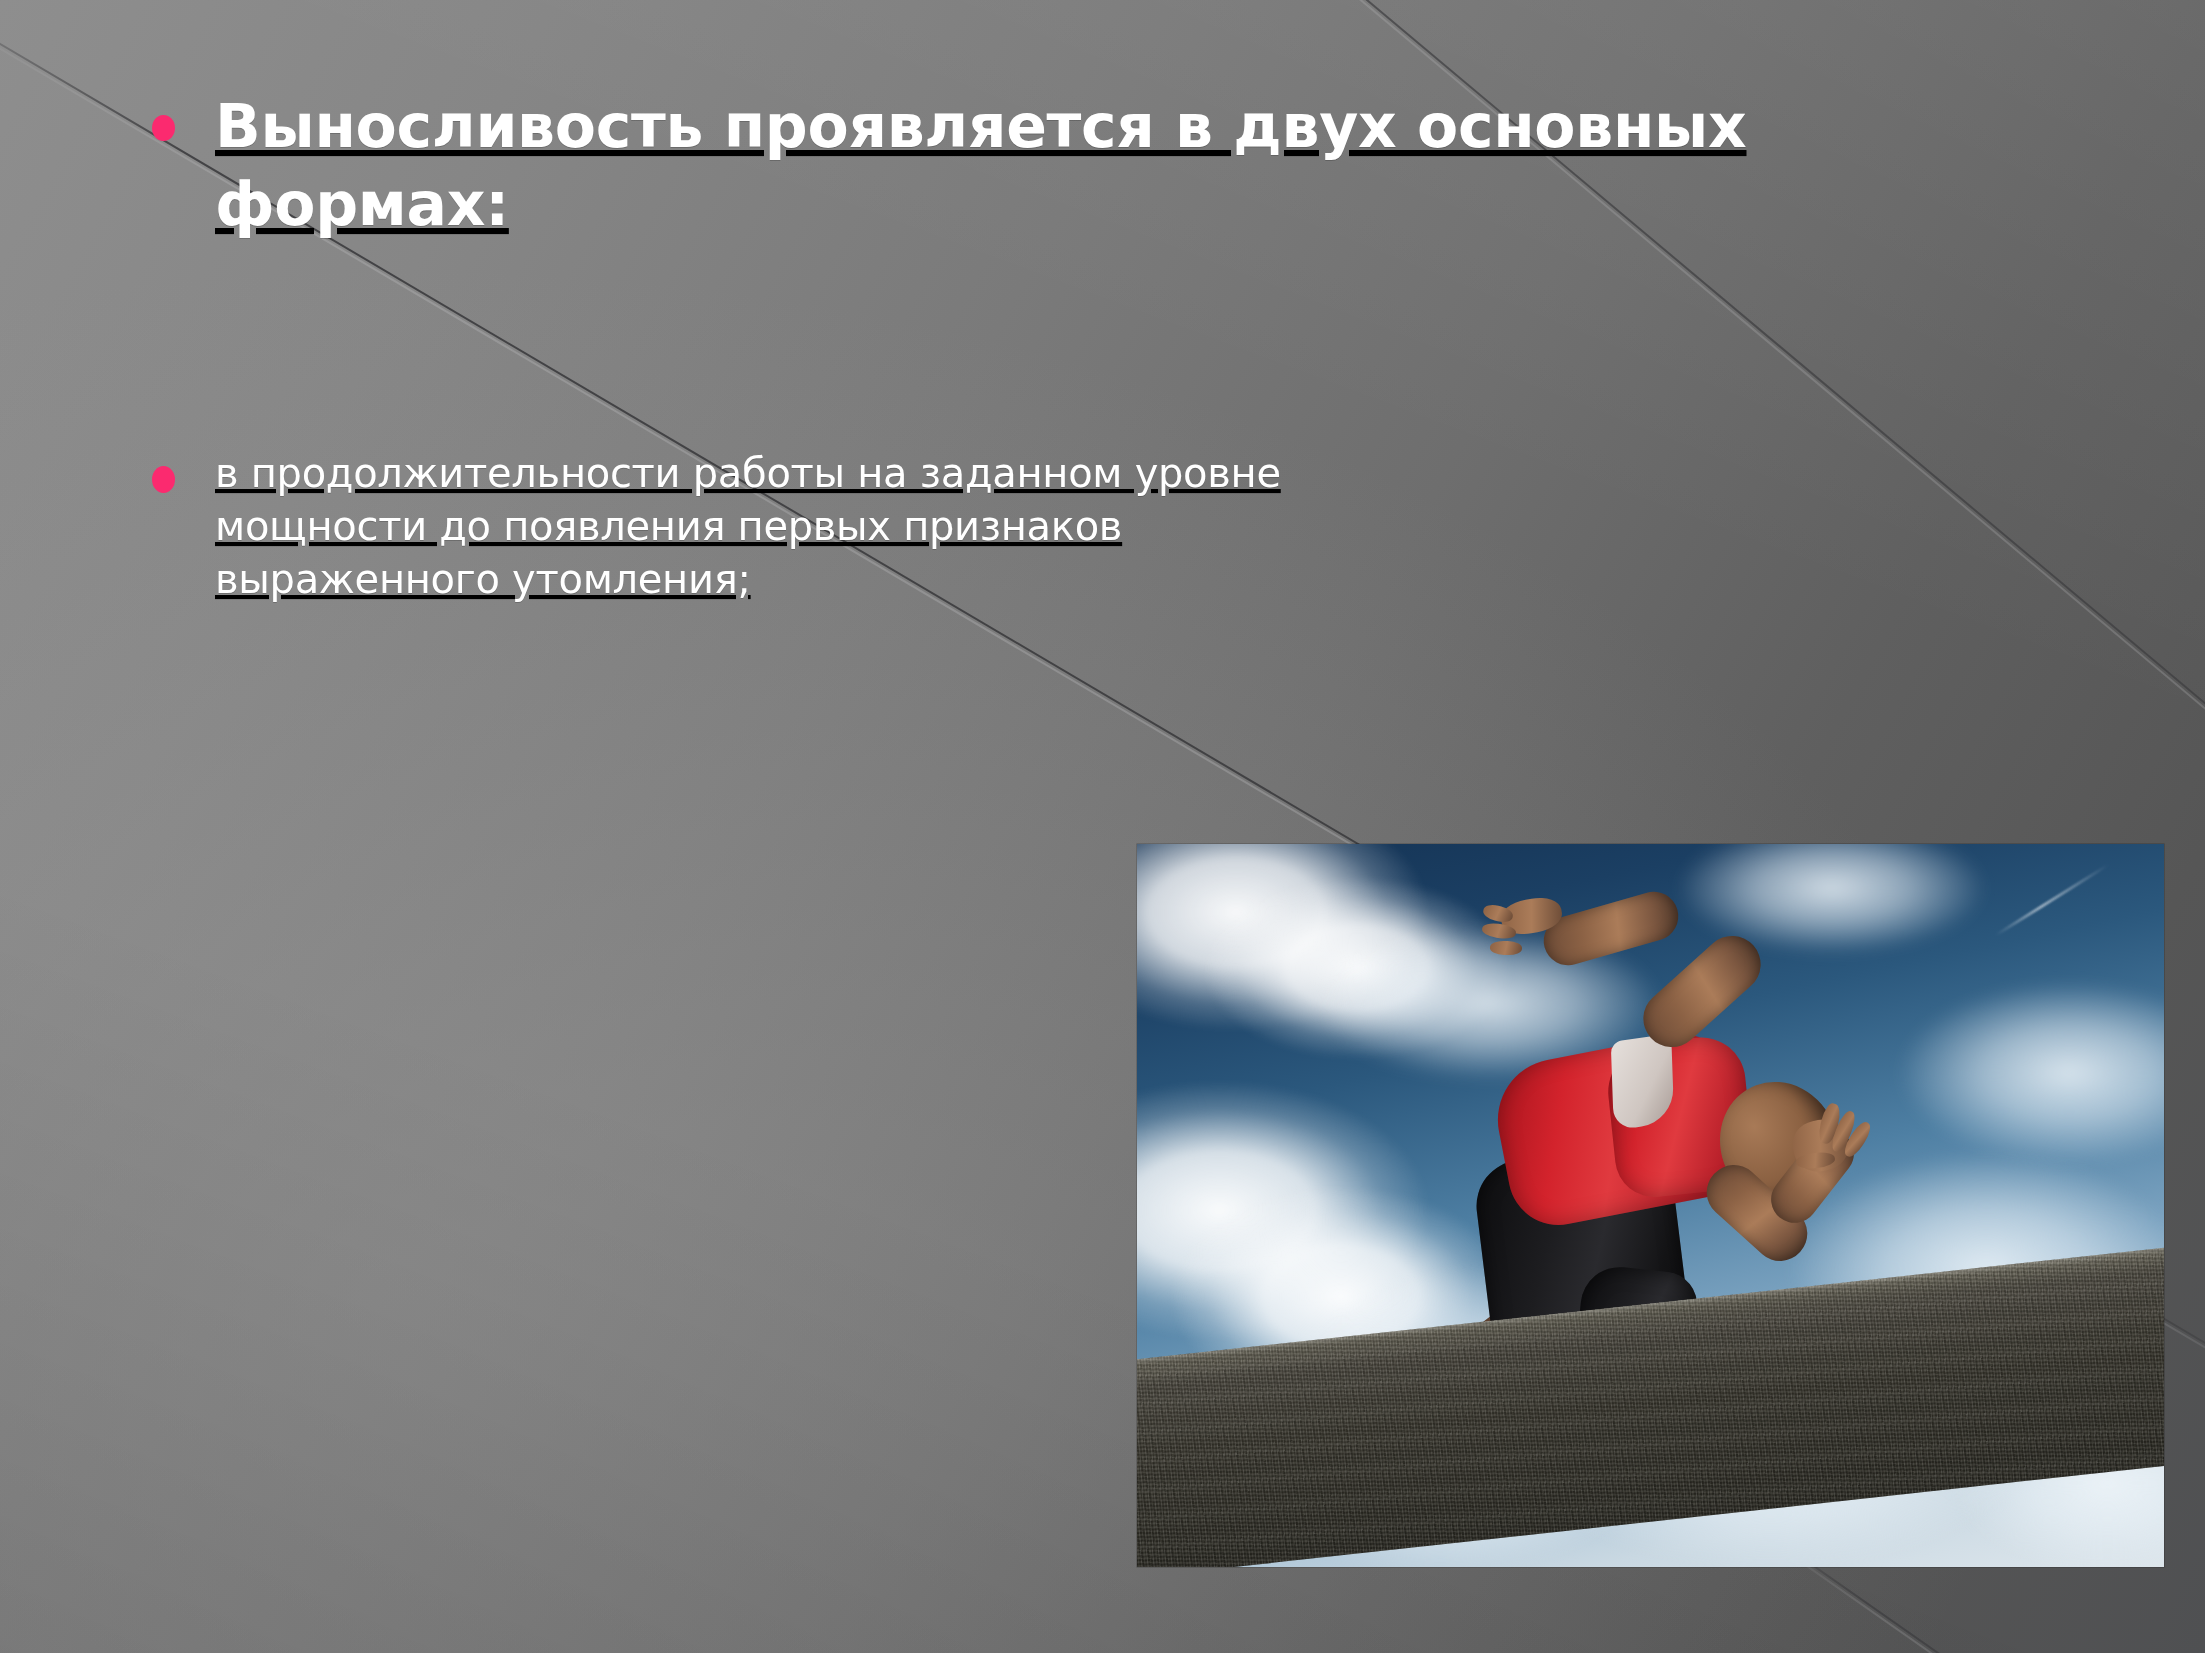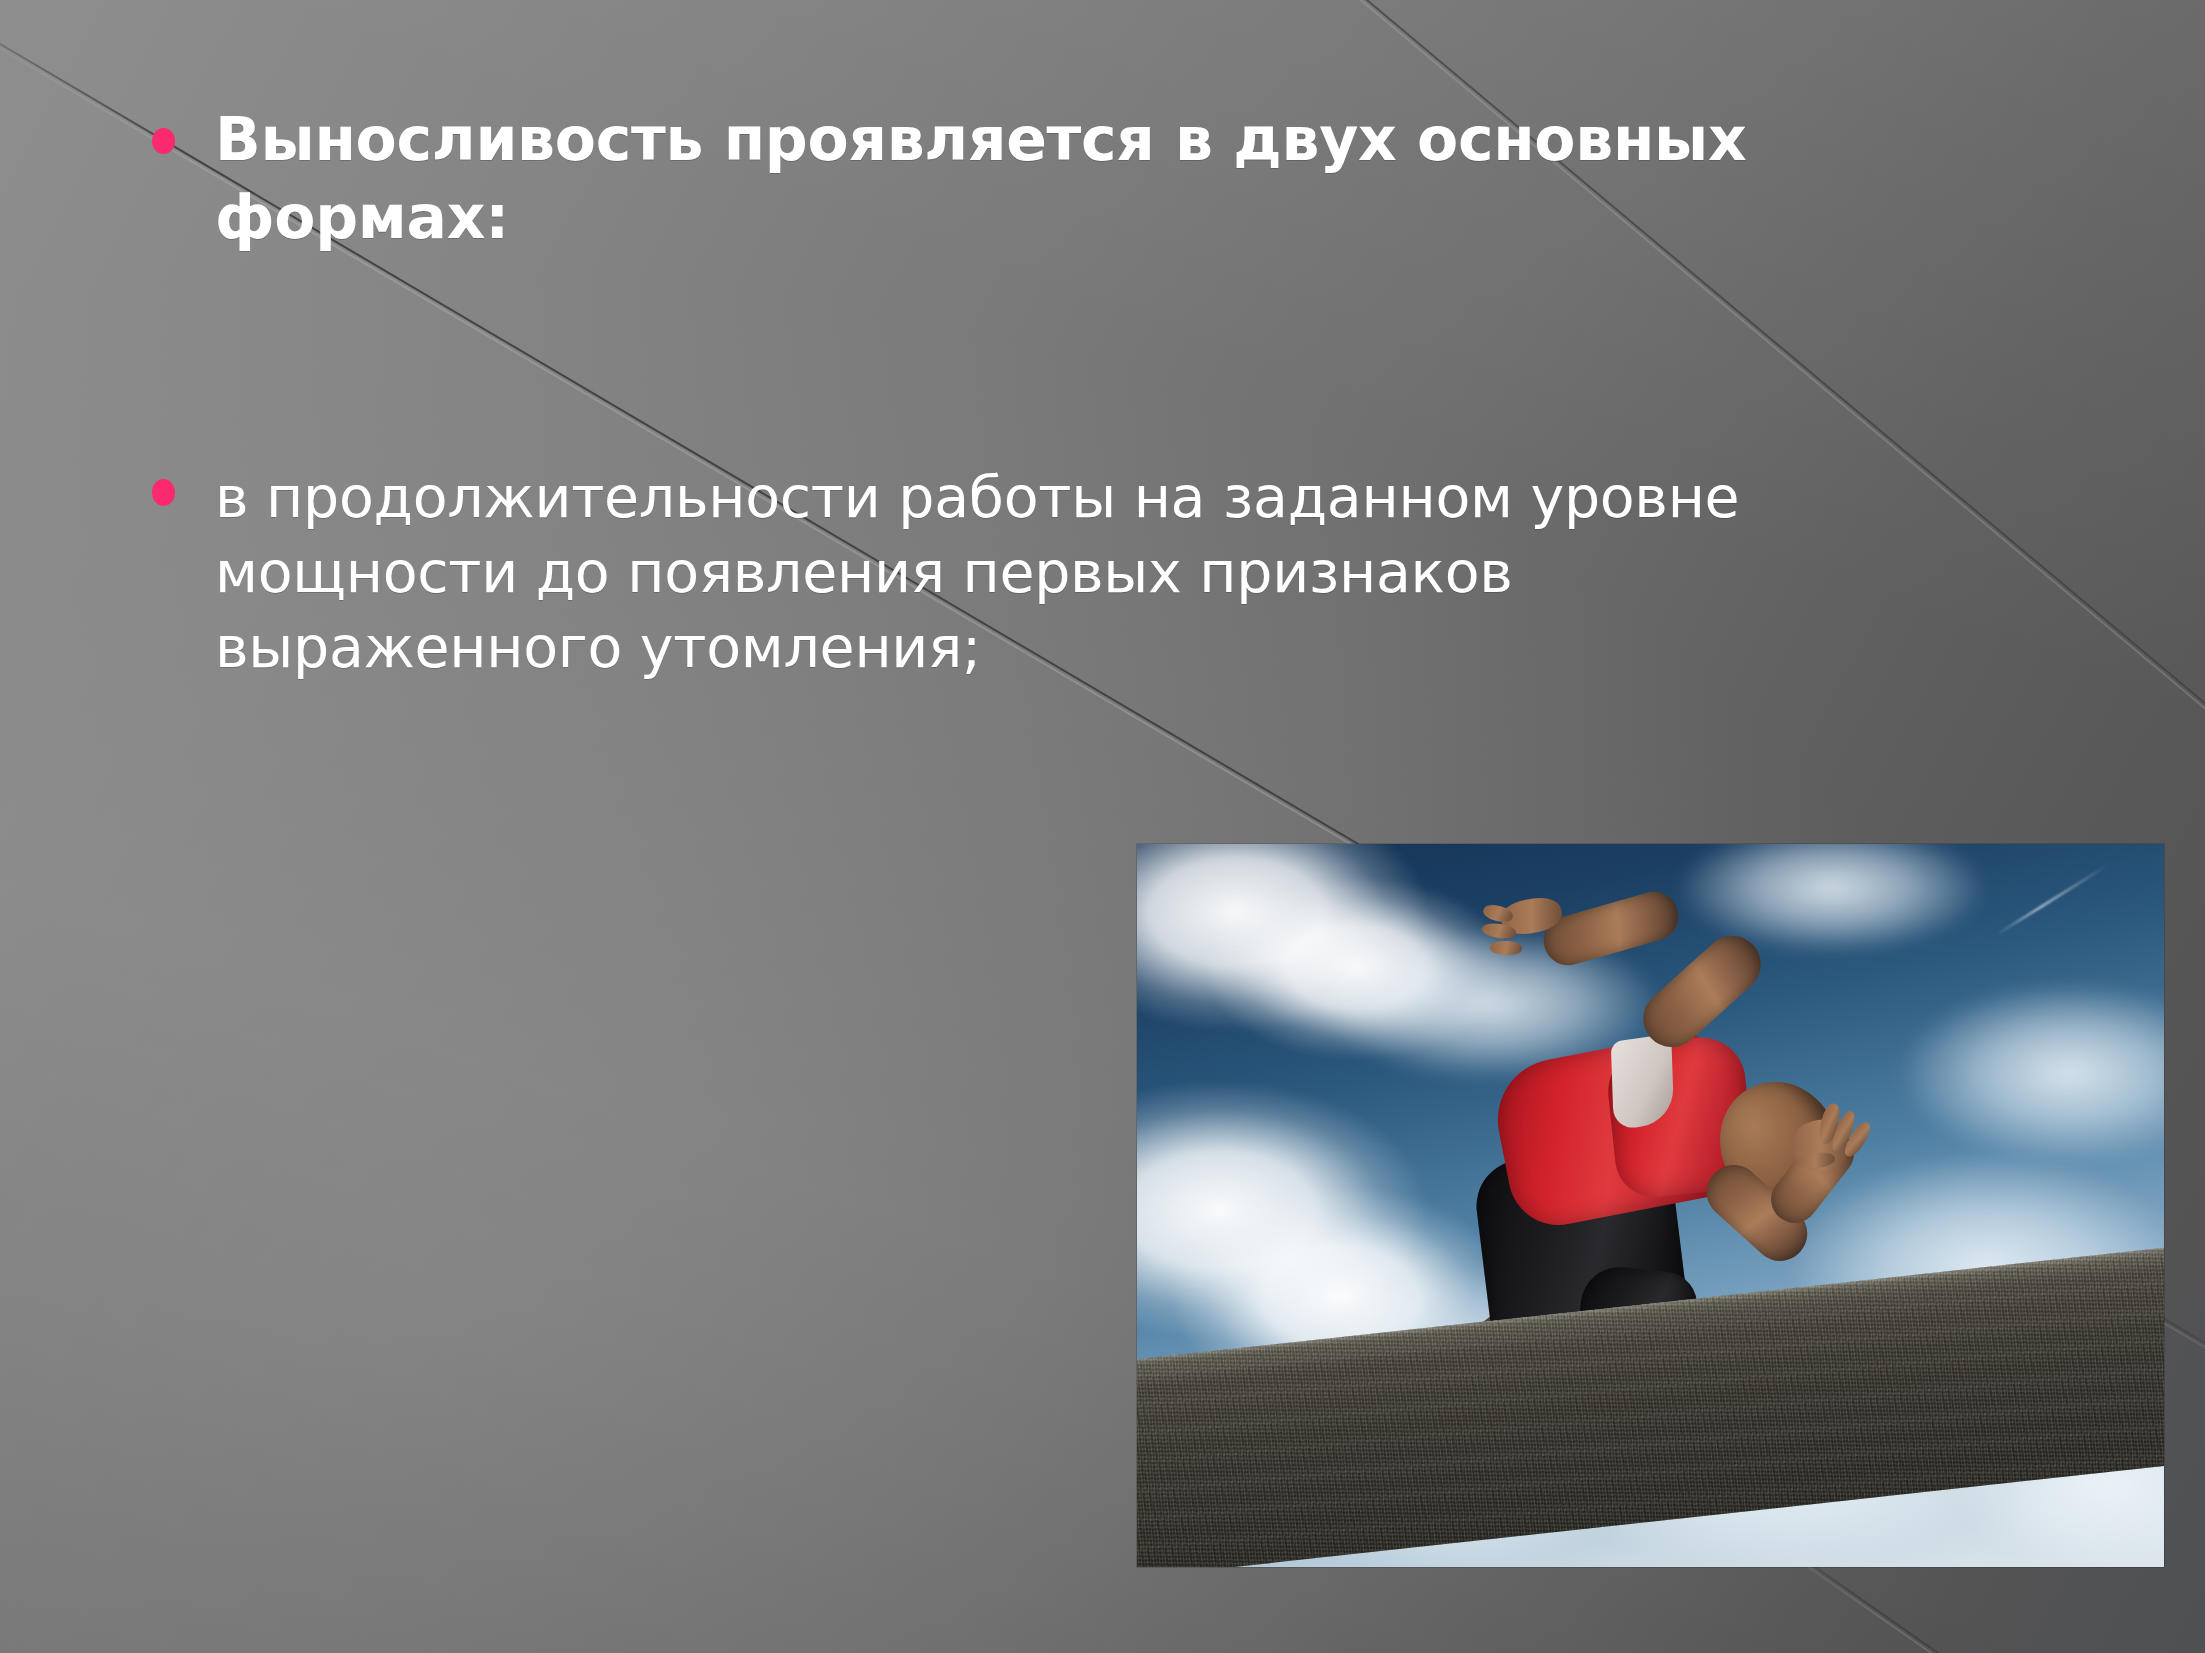--- a/index.html
+++ b/index.html
@@ -44,22 +44,23 @@
     background: linear-gradient(90deg, rgba(60,60,60,0.0) 0%, rgba(55,55,58,0.85) 12%, rgba(60,60,62,0.9) 88%, rgba(60,60,60,0.0) 100%);
   }
   .diag .hair.light {
     background: linear-gradient(90deg, rgba(210,210,210,0.0) 0%, rgba(205,205,208,0.45) 14%, rgba(205,205,208,0.5) 86%, rgba(210,210,210,0.0) 100%);
   }
 
   
   .content {
     position: absolute;
     left: 138px;
-    top: 100px;
+    top: 87px;
     width: 1863px;
+    text-decoration: underline;
   }
   .bullet-row {
     position: relative;
     display: block;
     padding-left: 77px;
   }
   .bullet-dot {
     position: absolute;
     left: 14.3px;
     width: 23px;
@@ -76,21 +77,21 @@
     font-weight: 700;
     font-size: 60px;
     line-height: 1.30;
     letter-spacing: -0.3px;
     white-space: pre-line;
     text-shadow: 0 0.6px 0.6px rgba(0,0,0,0.18);
   }
   .body-text {
     color: #ffffff;
     font-weight: 400;
-    font-size: 57px;
+    font-size: 40px;
     line-height: 1.32;
     letter-spacing: -0.3px;
     white-space: pre-line;
     text-shadow: 0 0.6px 0.6px rgba(0,0,0,0.18);
   }
   .gap-after-title { height: 204px; }
   .gap-between-items { height: 12px; }
 
   
   .photo {

